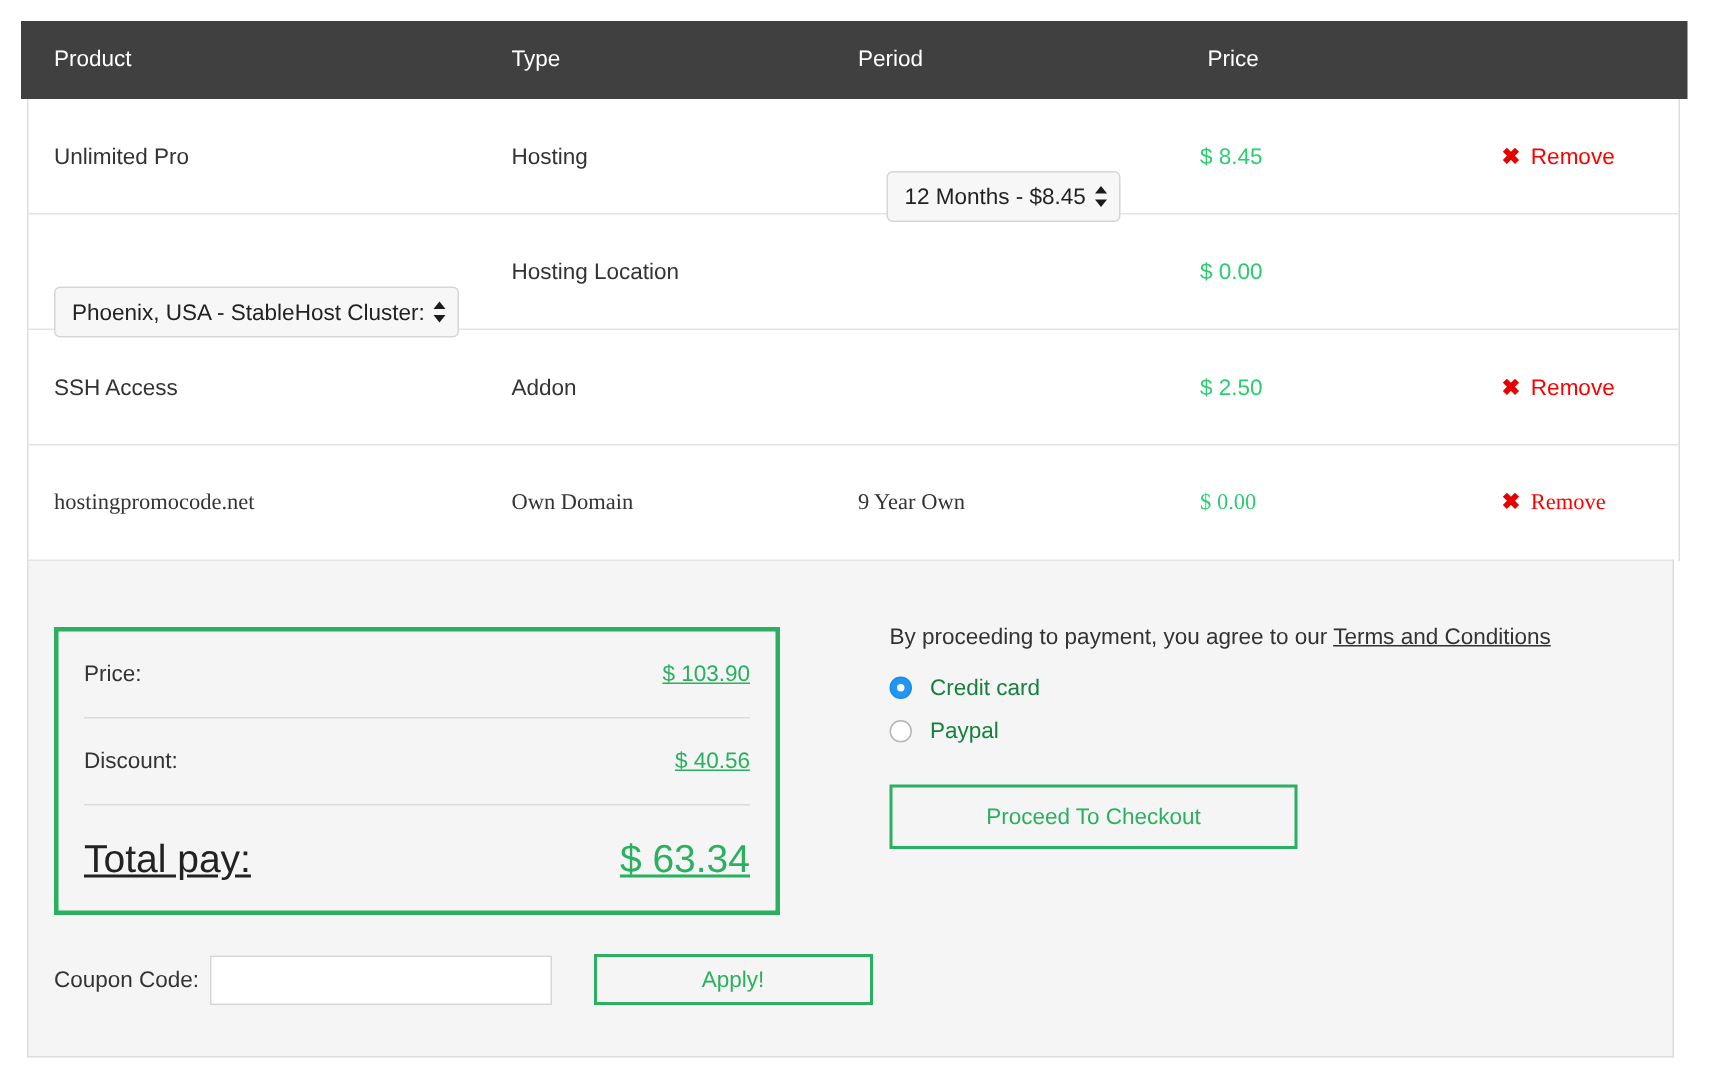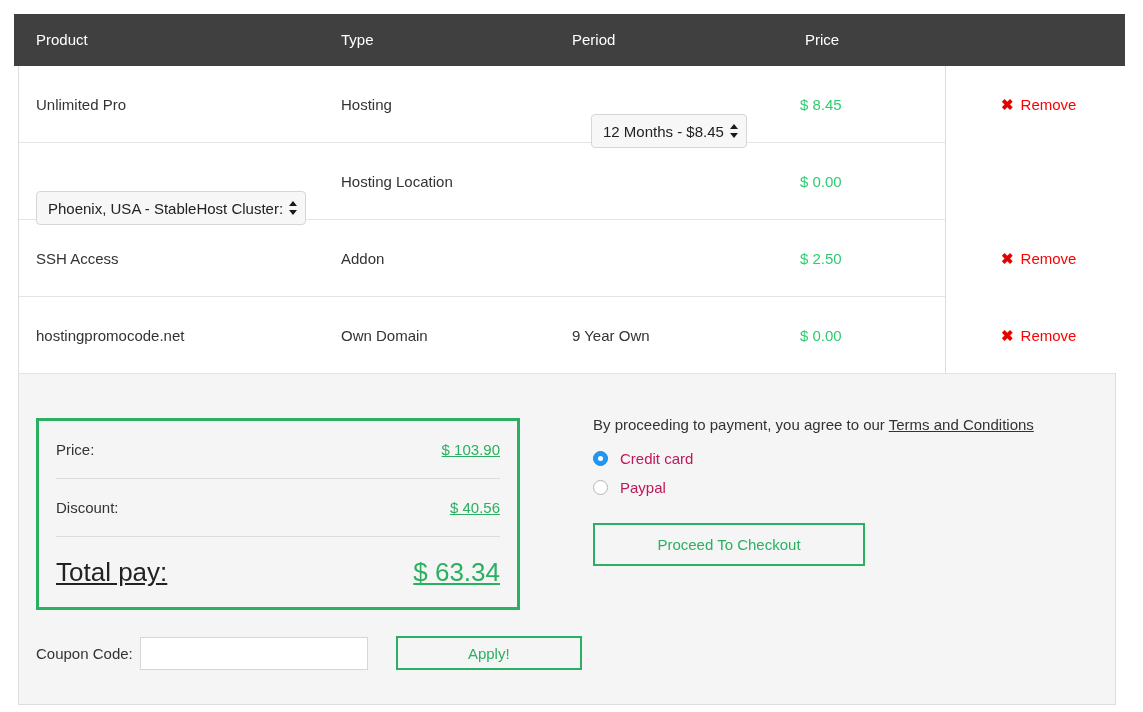--- a/index.html
+++ b/index.html
@@ -43,33 +43,33 @@
   .h-product { left: 22px; }
   .h-type    { left: 327px; }
   .h-period  { left: 558px; }
   .h-price   { left: 791px; }
 
   
   .cart-body {
     position: absolute;
     left: 0;
     top: 52px;
-    width: 928px;
+    width: 1102px;
     border-left: 1px solid #dddddd;
     border-right: 1px solid #dddddd;
     box-sizing: border-box;
     background: #ffffff;
   }
   .cart-row {
     position: relative;
     height: 77px;
     border-bottom: 1px solid #e4e4e4;
     box-sizing: border-box;
   }
-  .cart-row:last-child { border-bottom: none; }
+  .cart-row:last-child { border-bottom: none; font-family: Liberation Serif, serif; }
   .cart-row .cell {
     position: absolute;
     top: 0;
     height: 77px;
     display: flex;
     align-items: center;
     font-size: 15px;
     color: #333333;
     white-space: nowrap;
   }
@@ -281,21 +281,21 @@
     left: 50%;
     top: 50%;
     width: 5px;
     height: 5px;
     margin: -2.5px 0 0 -2.5px;
     border-radius: 50%;
     background: #ffffff;
   }
   .radio-label {
     font-size: 15px;
-    color: #be185d;
+    color: #15803d;
   }
   .checkout-btn {
     width: 272px;
     height: 43px;
     margin-top: 21px;
     font-size: 15px;
   }
 </style>
 </head>
 <body>

